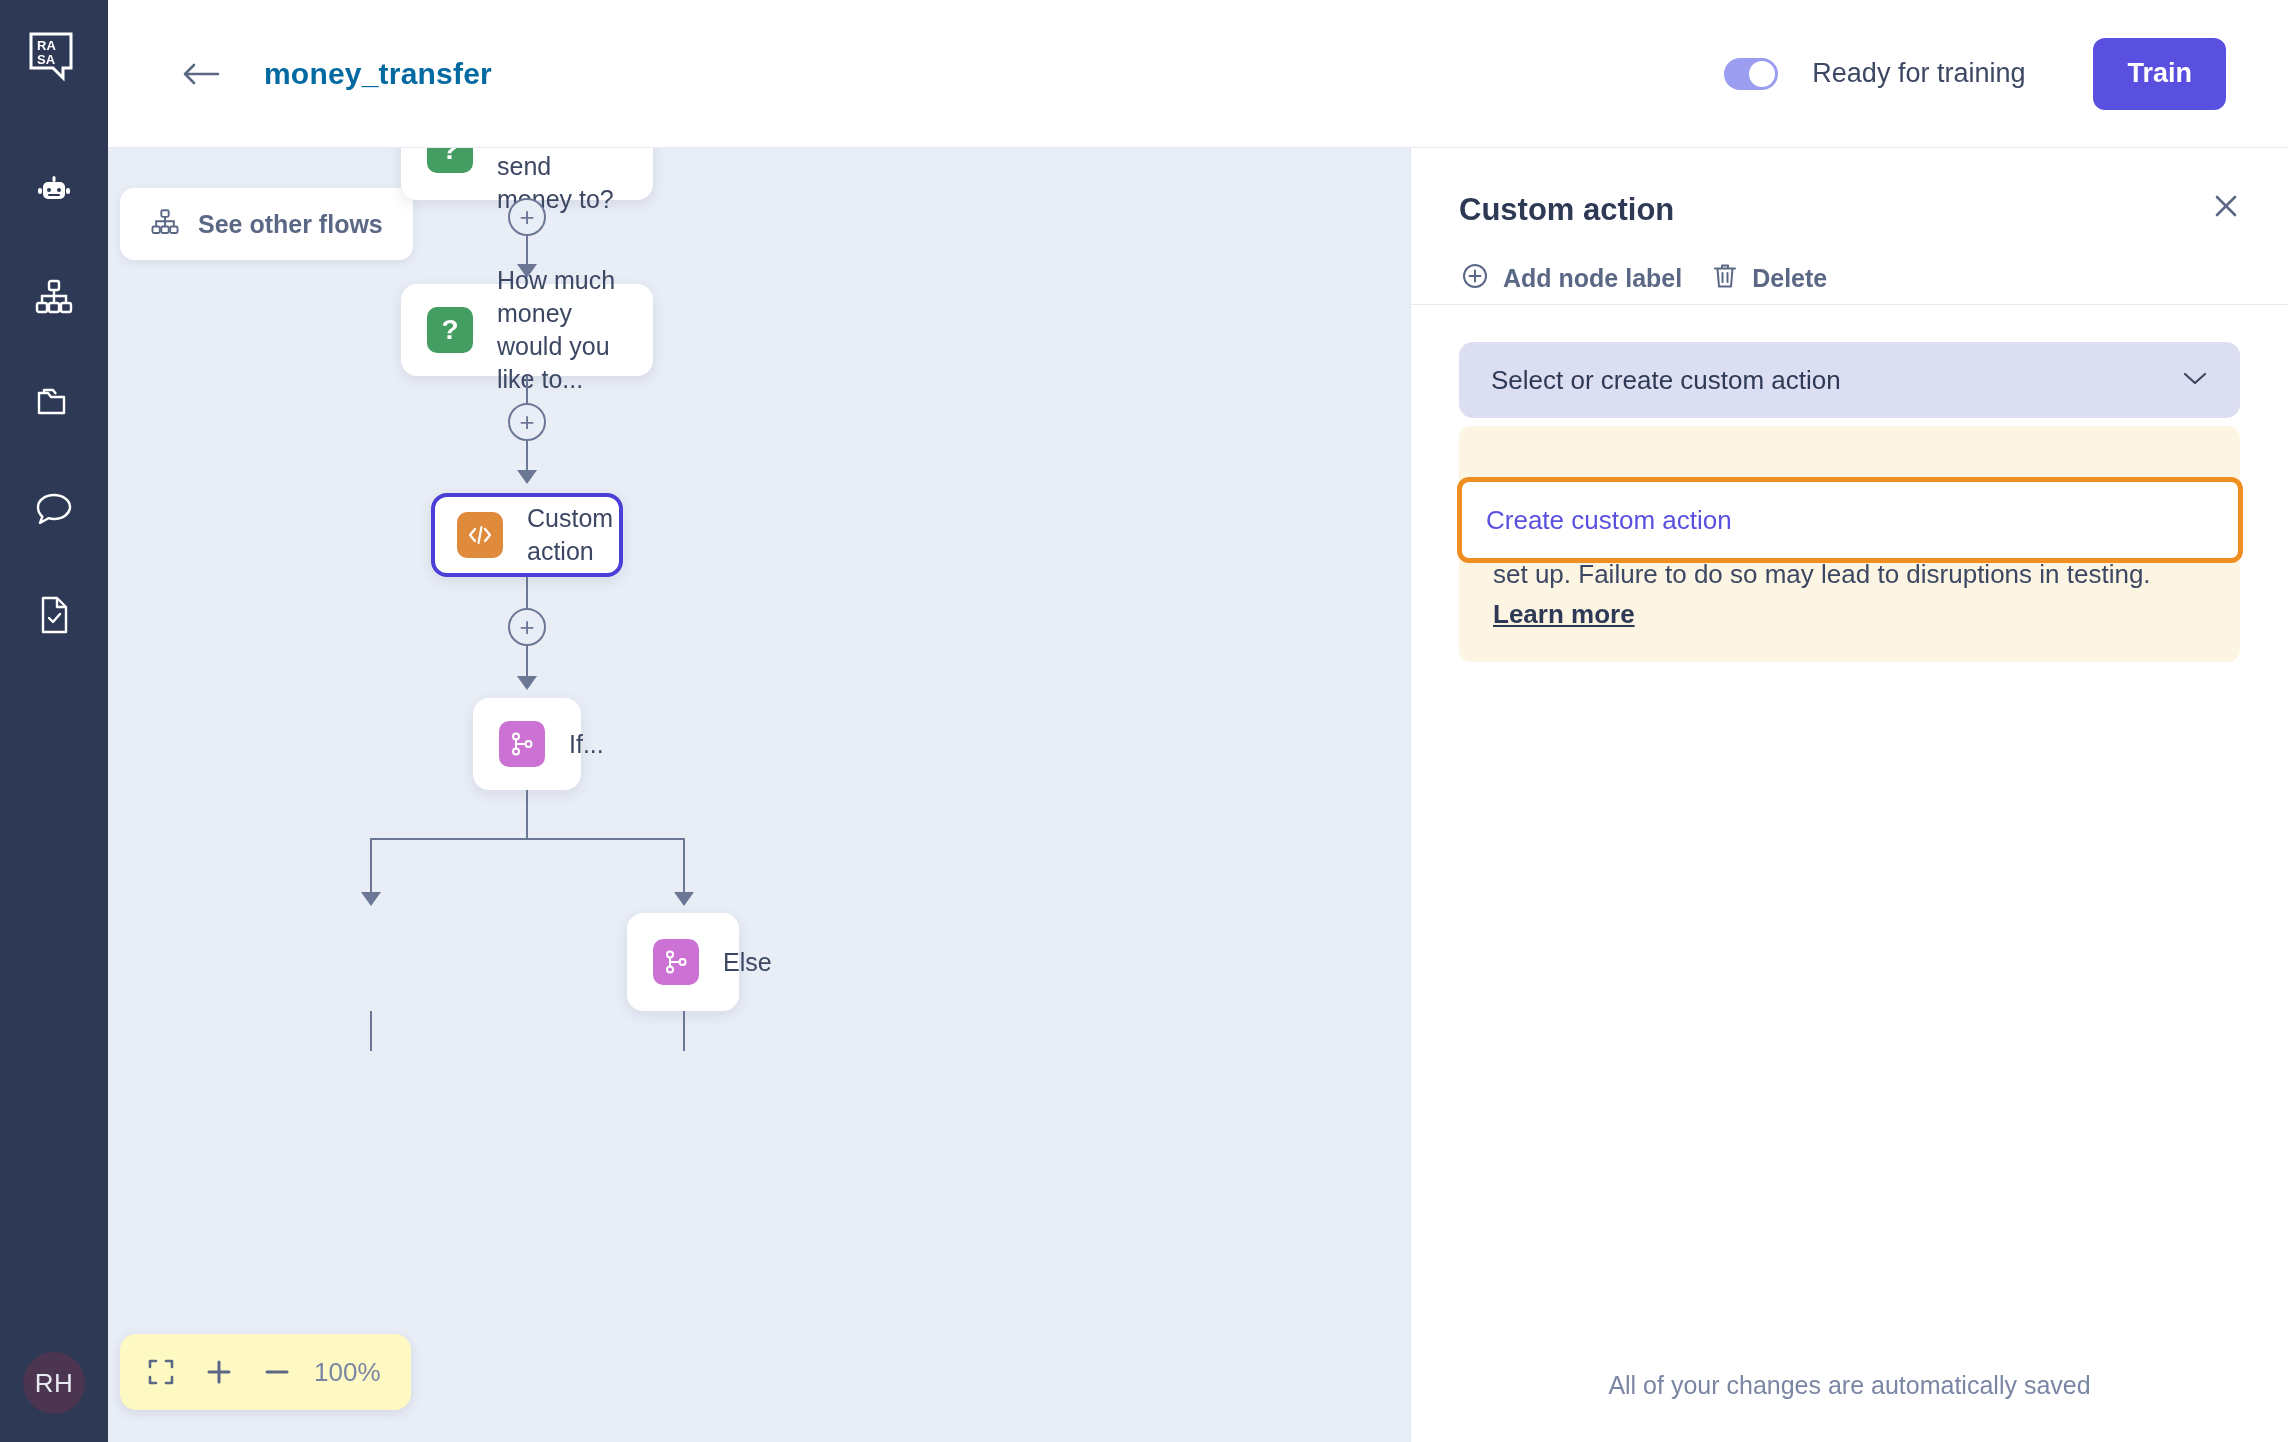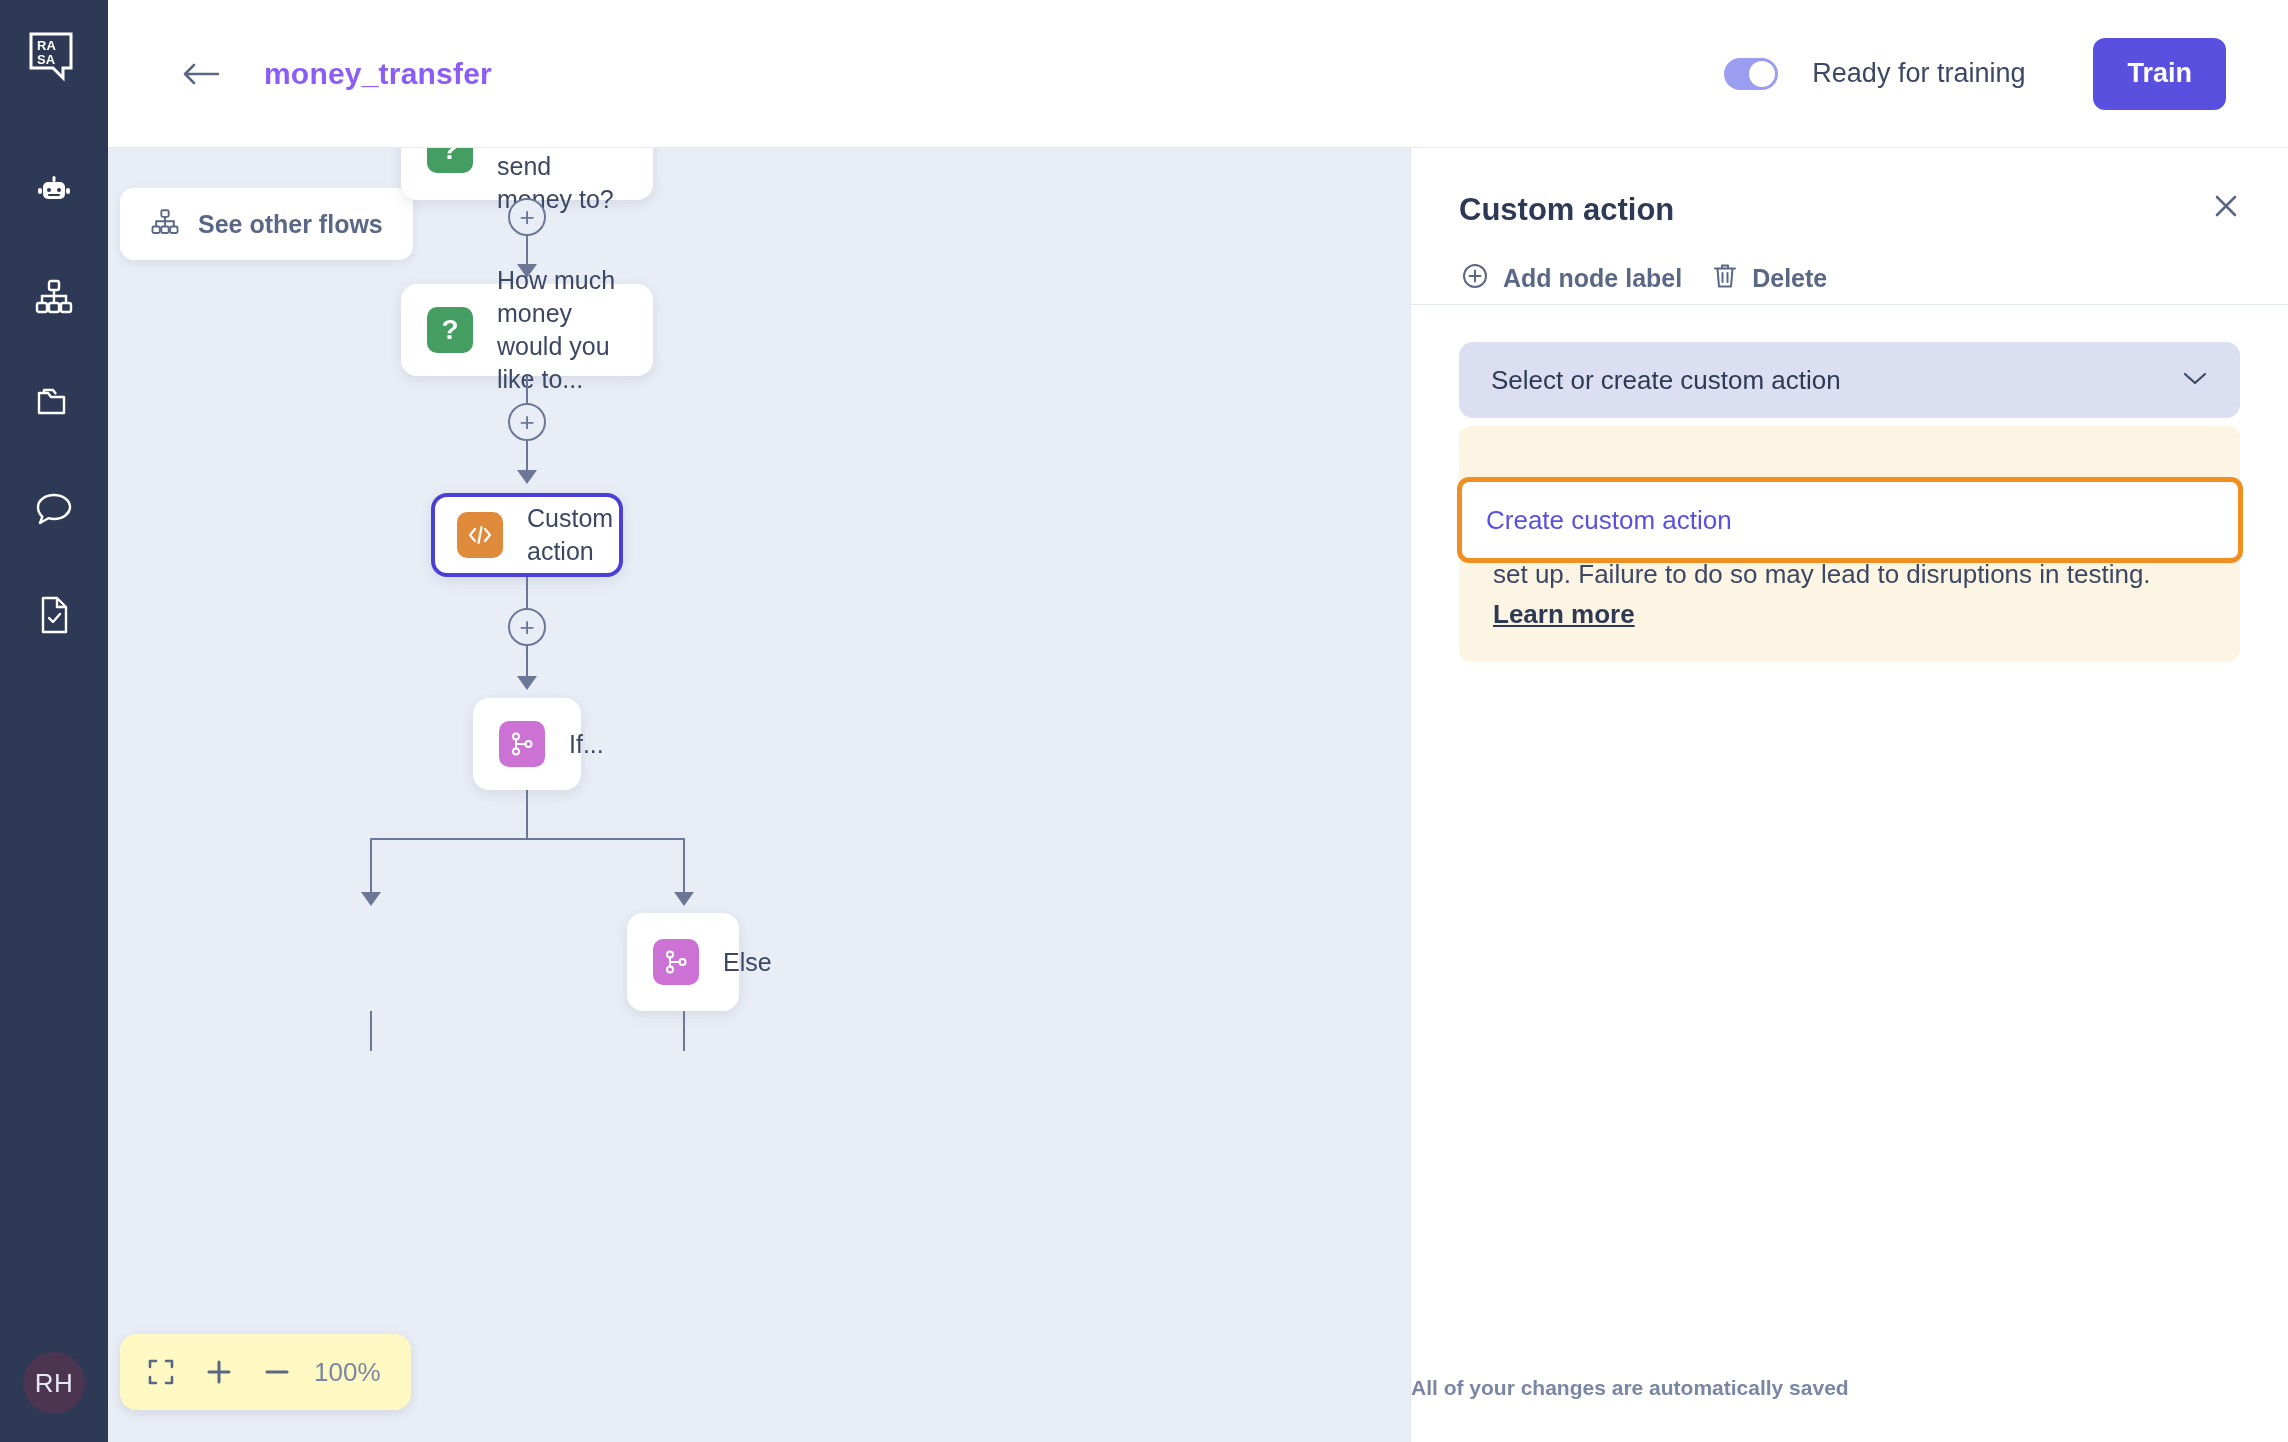--- a/index.html
+++ b/index.html
@@ -46,21 +46,21 @@
     display: flex; align-items: center;
     border-bottom: 1px solid #e6e9f2;
   }
   .back-arrow {
     margin-left: 72px; width: 42px; height: 42px;
     display: flex; align-items: center; justify-content: center;
     cursor: pointer; color: #5b6885;
   }
   .flow-title {
     margin-left: 42px;
-    font-size: 30px; font-weight: bold; color: #8b5cf6;
+    font-size: 30px; font-weight: bold; color: #0369a1;
     letter-spacing: .2px;
   }
   .topbar-right {
     margin-left: auto; display: flex; align-items: center; gap: 12px;
     padding-right: 62px;
   }
   .toggle {
     width: 54px; height: 32px; border-radius: 16px;
     background: #9b9df0; position: relative; cursor: pointer; flex: none;
   }
@@ -229,22 +229,22 @@
     font-size: 26px; color: #3c4763; line-height: 1.54;
     padding-top: 66px;
   }
   .warn-text a {
     color: #2e3a55; font-weight: bold;
     text-decoration: underline; cursor: pointer;
   }
 
   .panel-footer {
     position: absolute; left: 0; bottom: 42px; width: 100%;
-    text-align: left;
-    font-size: 21px; color: #7a86a3; font-weight: bold;
+    text-align: center;
+    font-size: 25px; color: #7a86a3;
   }
 </style>
 </head>
 <body>
 
 <div id="app">
 
   <div class="rail">
     <div class="rail-logo">
       <svg width="52" height="52" viewBox="0 0 52 52" fill="none">

